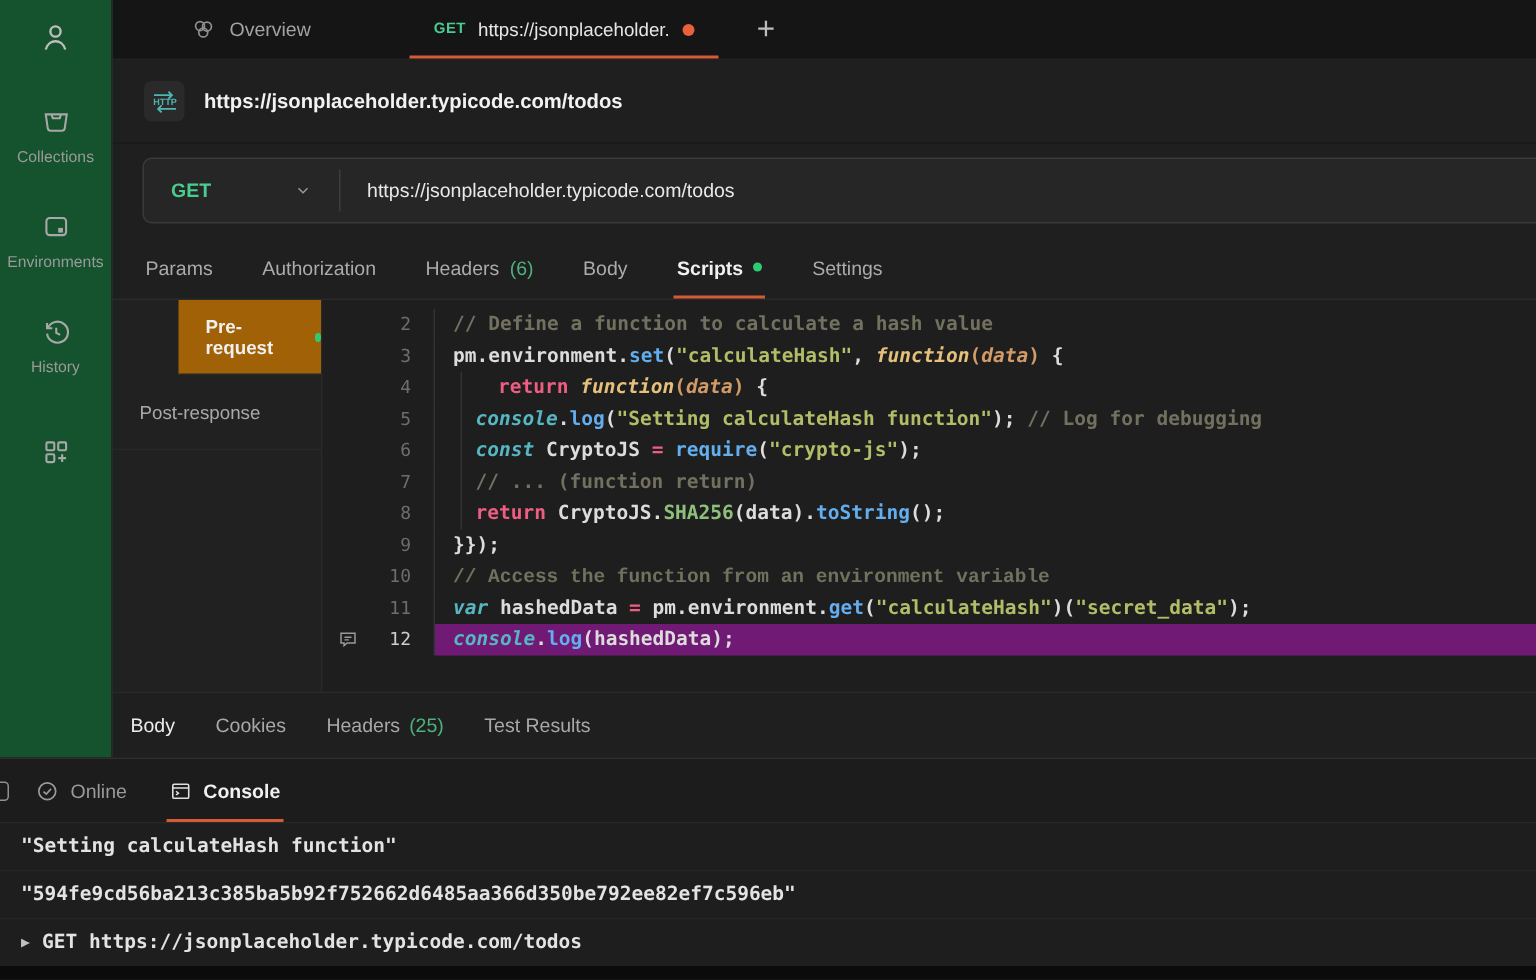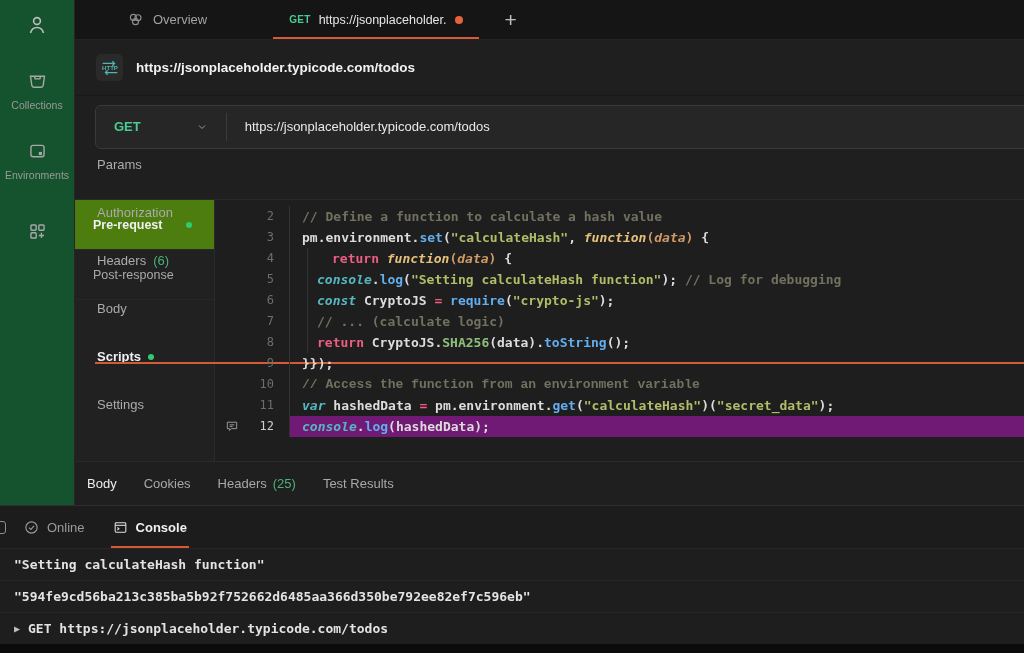--- a/index.html
+++ b/index.html
@@ -45,33 +45,33 @@
 
   .url-row { height:61px; display:flex; align-items:center; padding-left:20px; }
   .url-box { flex:1; height:44px; margin-right:-6px; background:#262626;
     border:1px solid #3a3a3a; border-radius:6px; display:flex; align-items:center; }
   .method-select { display:flex; align-items:center; padding:0 18px; gap:55px; cursor:pointer; }
   .method-select .meth { font-size:13px; font-weight:bold; color:var(--method_green); }
   .url-divider { width:1px; height:28px; background:#3c3c3c; }
   .url-text { padding-left:18px; font-size:13px; color:#e8e8e8; cursor:text; }
 
   .req-tabs { height:43px; display:flex; align-items:stretch; gap:33px;
-    padding-left:22px; border-bottom:1px solid #2a2a2a; font-size:13px; color:#ababab;flex-direction:column; }
+    padding-left:22px; border-bottom:1px solid #2a2a2a; font-size:13px; color:#ababab; }
   .req-tab { position:relative; display:flex; align-items:center; gap:7px; cursor:pointer; }
   .req-tab .count { color:var(--count_green); }
   .req-tab.active { color:#f0f0f0; font-weight:bold; }
   .req-tab.active::after { content:''; position:absolute; left:-2px; right:-2px; bottom:0;
     height:2px; background:var(--accent_orange); }
   .gdot { width:6px; height:6px; border-radius:50%; background:var(--dot_green); }
 
   .scripts-body { display:flex; height:261px; }
   .script-list { width:140px; background:#212121; border-right:1px solid #2a2a2a; }
   .script-item { height:50px; display:flex; align-items:center; gap:10px; padding-left:18px;
     font-size:12.5px; color:#a9a9a9; border-bottom:1px solid #272727; cursor:pointer; }
-  .script-item.active { background:#4d7c0f; color:#f0f0f0; font-weight:bold; }
+  .script-item.active { background:#a16207; color:#f0f0f0; font-weight:bold;margin-left:44px; }
   .script-item .gdot { margin-left:14px; }
 
   
   .editor { flex:1; background:#1e1e1e; padding-top:6px; overflow:hidden;
     font-family:"DejaVu Sans Mono", monospace; font-size:13px; font-weight:bold; }
   .code-line { display:flex; height:21px; line-height:21px; cursor:text; }
   .gutter { width:75px; flex:none; text-align:right; padding-right:15px; color:#6d6d6d;
     font-size:12px; border-right:1px solid #323232; position:relative; font-weight:normal; }
   .code-line.hl .gutter { color:#cfcfcf; }
   .marker { position:absolute; left:10px; top:3px; }
@@ -139,20 +139,30 @@
   </div>
   <div class="side-item">
     <span>
       <svg width="21" height="21" viewBox="0 0 24 24" fill="none" stroke="#a8a8a8" stroke-width="1.6">
         <rect x="4.5" y="5" width="15" height="13" rx="2.5"></rect>
         <rect x="13.5" y="12.5" width="3.6" height="3.6" fill="#a8a8a8" stroke="none"></rect>
       </svg>
     </span>
     <span class="lbl">Environments</span>
   </div>
+  <div class="side-item">
+    <span>
+      <svg width="21" height="21" viewBox="0 0 24 24" fill="none" stroke="#a8a8a8" stroke-width="1.6">
+        <path d="M5 5 L5 9 L9 9"></path>
+          <path d="M5.5 9 A8 8 0 1 1 5 13"></path>
+        <path d="M12 8.5 L12 12.5 L15 14"></path>
+      </svg>
+    </span>
+    <span class="lbl">History</span>
+  </div>
   <div class="grid-plus">
     <svg width="21" height="21" viewBox="0 0 24 24" fill="none" stroke="#a8a8a8" stroke-width="1.6">
       <rect x="4.5" y="4.5" width="6" height="6" rx="1"></rect>
       <rect x="13.5" y="4.5" width="6" height="6" rx="1"></rect>
       <rect x="4.5" y="13.5" width="6" height="6" rx="1"></rect>
       <path d="M16.5 13.5 L16.5 19.5 M13.5 16.5 L19.5 16.5"></path>
     </svg>
   </div>
 </nav>
 
@@ -252,21 +262,21 @@
         <div class="code-line guided">
           <span class="gutter">5</span>
           <span class="lcode" style="padding-left: 27px;"><span class="tk-cyi">console</span><span class="tk-p">.</span><span class="tk-f">log</span><span class="tk-p">(</span><span class="tk-s">"Setting calculateHash function"</span><span class="tk-p">); </span><span class="tk-c">// Log for debugging</span></span>
         </div>
         <div class="code-line guided">
           <span class="gutter">6</span>
           <span class="lcode" style="padding-left: 27px;"><span class="tk-cyi">const</span><span class="tk-p"> CryptoJS </span><span class="tk-k">=</span><span class="tk-p"> </span><span class="tk-f">require</span><span class="tk-p">(</span><span class="tk-s">"crypto-js"</span><span class="tk-p">);</span></span>
         </div>
         <div class="code-line guided">
           <span class="gutter">7</span>
-          <span class="lcode" style="padding-left: 27px;"><span class="tk-c">// ... (calculate logic)</span></span>
+          <span class="lcode" style="padding-left: 27px;"><span class="tk-c">// ... (function return)</span></span>
         </div>
         <div class="code-line guided">
           <span class="gutter">8</span>
           <span class="lcode" style="padding-left: 27px;"><span class="tk-k">return</span><span class="tk-p"> CryptoJS.</span><span class="tk-g">SHA256</span><span class="tk-p">(data).</span><span class="tk-f">toString</span><span class="tk-p">();</span></span>
         </div>
         <div class="code-line">
           <span class="gutter">9</span>
           <span class="lcode" style="padding-left: 12px;"><span class="tk-p">}});</span></span>
         </div>
         <div class="code-line">

